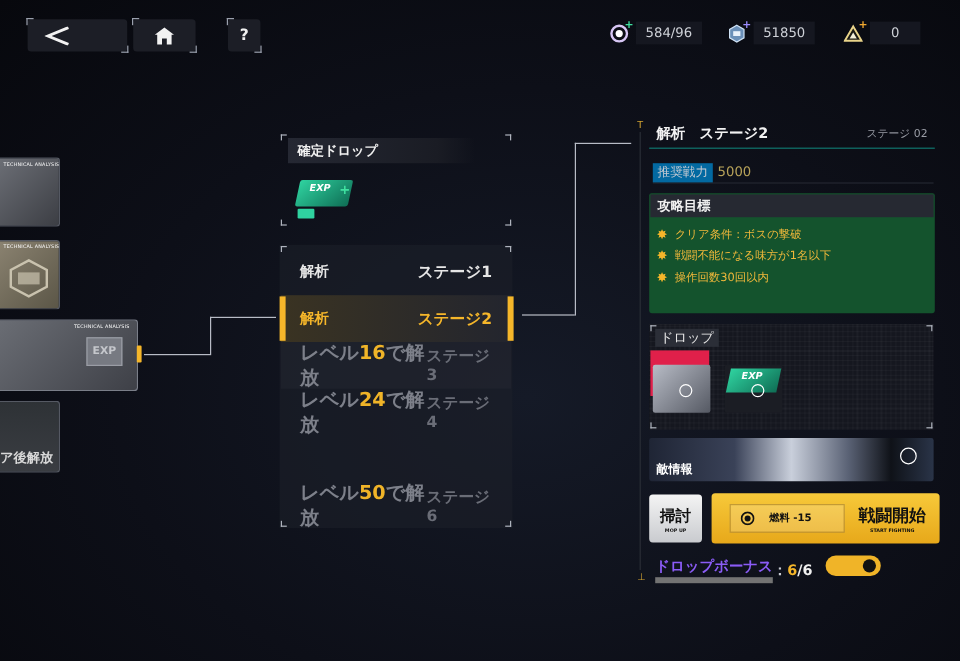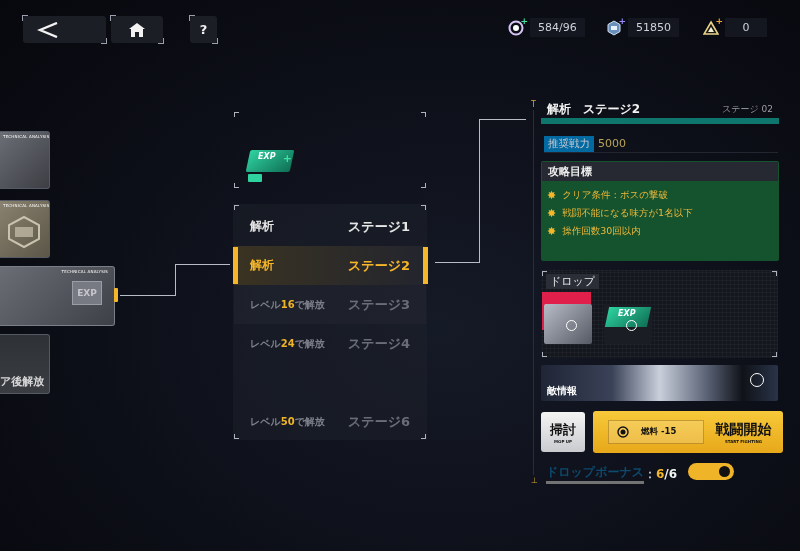--- a/index.html
+++ b/index.html
@@ -21,21 +21,21 @@
 
 .line{position:absolute;background:#b8bcc6}
 
 .bracket-box{position:absolute;border:1px solid transparent}
 .corner{position:absolute;width:5px;height:5px;border-color:#aeb3bd;border-style:solid}
 .sec-title{background:linear-gradient(90deg,#252833,#1a1c24 80%,transparent);font-size:11px;font-weight:bold;padding:3px 8px;color:#f0f0f0}
 
 .stage-row{position:absolute;left:0;width:192px;height:39px;display:flex;align-items:center;justify-content:space-between;padding:0 16px 0 16px;font-weight:bold}
 .stage-row .l{font-size:12px}
 .stage-row .r{font-size:13px}
-.row-locked .l{color:#7d808a;font-size:10px}
+.row-locked .l{color:#7d808a;font-size:16px}
 .row-locked .r{color:#6a6d77}
 .row-locked .num{color:#f0b428}
 .row-sel{background:linear-gradient(90deg,#3a3322,#23252e)}
 .row-sel .l,.row-sel .r{color:#f5b62a}
 
 .rp-title{font-size:12px;font-weight:bold;color:#f2f2f2}
 .obj-item{display:flex;align-items:center;gap:6px;font-size:9.5px;color:#f0b83a;height:18px}
 .star{color:#f5b62a;font-size:11px}
 .item-thumb{position:absolute;width:48px;height:40px;border-radius:2px;overflow:hidden}
 .btn-sweep{position:absolute;left:541px;top:412px;width:44px;height:40px;background:linear-gradient(180deg,#f4f4f4,#c9cbcf);border-radius:3px;color:#111;display:flex;flex-direction:column;align-items:center;justify-content:center}
@@ -115,20 +115,21 @@
 <div class="line" style="left:175px;top:264px;width:55px;height:1px"></div>
 <div class="line" style="left:435px;top:262px;width:44px;height:1px"></div>
 <div class="line" style="left:479px;top:119px;width:1px;height:144px"></div>
 <div class="line" style="left:479px;top:119px;width:47px;height:1px"></div>
 
 <div class="bracket-box" style="left:233px;top:111px;width:194px;height:78px">
   <span class="corner" style="left:0;top:0;border-width:1px 0 0 1px"></span>
   <span class="corner" style="right:0;top:0;border-width:1px 1px 0 0"></span>
   <span class="corner" style="left:0;bottom:0;border-width:0 0 1px 1px"></span>
   <span class="corner" style="right:0;bottom:0;border-width:0 1px 1px 0"></span>
+  <div class="sec-title" style="margin:3px 30px 0 6px">確定ドロップ</div>
   <div style="position:absolute;left:12px;top:36px;width:48px;height:38px">
     <div style="position:absolute;left:2px;top:2px;width:44px;height:22px;background:linear-gradient(135deg,#2fd3a0,#0f6e55);transform:skewX(-12deg);border-radius:2px"></div>
     <div style="position:absolute;left:12px;top:4px;font-size:8px;font-weight:bold;color:#fff;font-style:italic">EXP</div>
     <div style="position:absolute;right:2px;top:4px;color:#3fe0a0;font-weight:bold;font-size:11px">+</div>
     <div style="position:absolute;left:2px;top:26px;width:14px;height:8px;background:#2fd3a0;border-radius:1px"></div>
   </div>
 </div>
 
 <div class="bracket-box" style="left:233px;top:204px;width:194px;height:236px;background:rgba(30,33,42,.55)">
   <span class="corner" style="left:0;top:0;border-width:1px 0 0 1px"></span>
@@ -158,21 +159,21 @@
   <div class="stage-row row-locked" style="top:197px">
     <span class="l"><span>レベル</span><span class="num">50</span><span>で解放</span></span>
     <span class="r">ステージ6</span>
   </div>
 </div>
 
 <div class="abs" style="left:531px;top:100px;color:#d2a332;font-size:8px">T</div>
 <div class="abs" style="left:533px;top:110px;width:1px;height:365px;background:#2a2d36"></div>
 <div class="abs" style="left:531px;top:476px;color:#d2a332;font-size:8px">⊥</div>
 
-<div class="abs" style="left:541px;top:100px;width:238px;height:24px;border-bottom:6px solid #0f766e;display:flex;align-items:center;justify-content:space-between;padding:0 6px">
+<div class="abs" style="left:541px;top:100px;width:238px;height:24px;border-bottom:1px solid #0f766e;display:flex;align-items:center;justify-content:space-between;padding:0 6px">
   <span class="rp-title">解析　ステージ2</span>
   <span style="font-size:9px;color:#9a9da6">ステージ 02</span>
 </div>
 
 <div class="abs" style="left:544px;top:135px;width:234px;height:18px;display:flex;align-items:center;gap:4px;border-bottom:1px solid #232630">
   <span style="background:#0369a1;color:#c8cbd2;font-size:10.5px;padding:1px 4px">推奨戦力</span>
   <span style="color:#b8a35a;font-size:11px">5000</span>
 </div>
 
 <div class="abs" style="left:541px;top:161px;width:238px;height:100px;background:#14532d;border-radius:2px">
@@ -228,20 +229,20 @@
       </svg>
     <span style="font-size:8.5px;font-weight:bold">燃料 -15</span>
   </div>
   <div style="flex:1;display:flex;flex-direction:column;align-items:center">
     <span style="font-size:14px;font-weight:bold">戦闘開始</span>
     <span style="font-size:4px;font-weight:bold">START FIGHTING</span>
   </div>
 </div>
 
 <div class="abs" style="left:546px;top:464px;display:flex;align-items:center;font-size:12px;font-weight:bold">
-  <span style="color:#0c4a6e;border-bottom:3px solid #737373">ドロップボーナス</span>
+  <span style="color:#8b5cf6;border-bottom:5px solid #737373">ドロップボーナス</span>
   <span style="color:#c8cbd4">：</span>
   <span style="color:#f5b62a">6</span>
   <span style="color:#f0f0f0">/6</span>
 </div>
 <div class="toggle">
     <span class="knob"></span>
   </div>
 
 </body></html>

